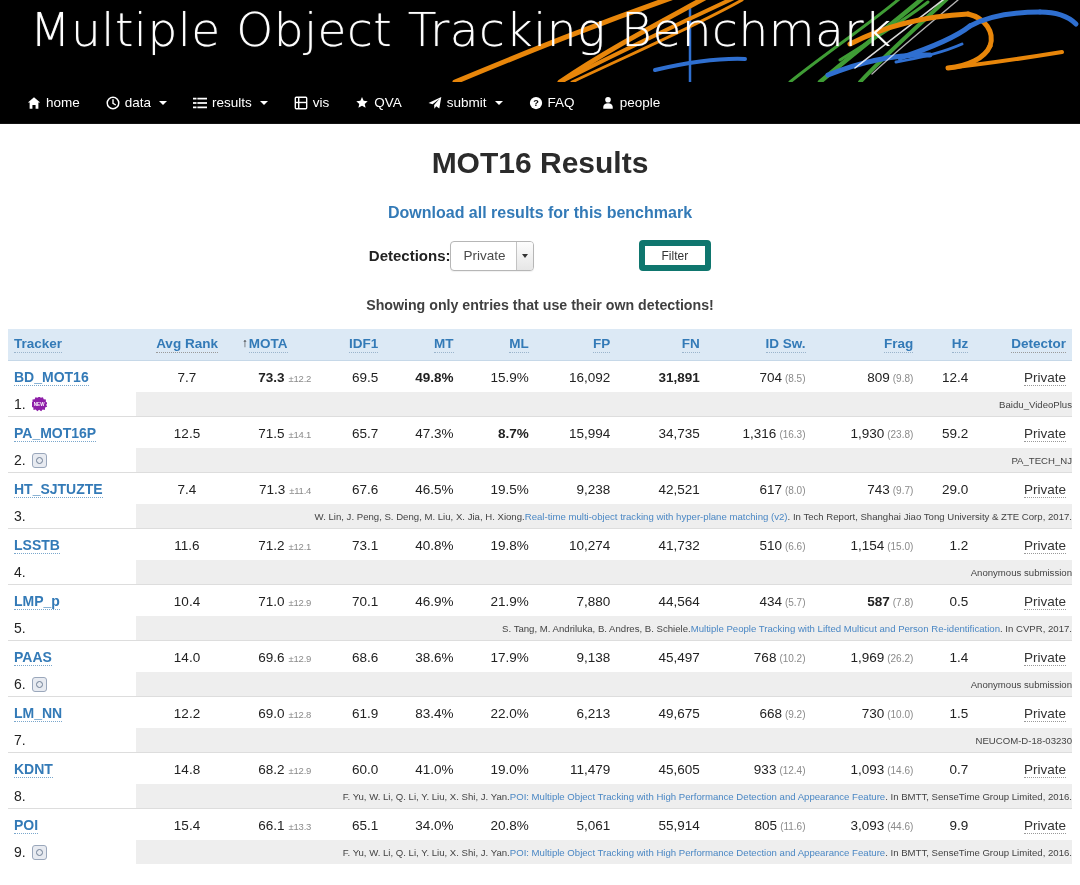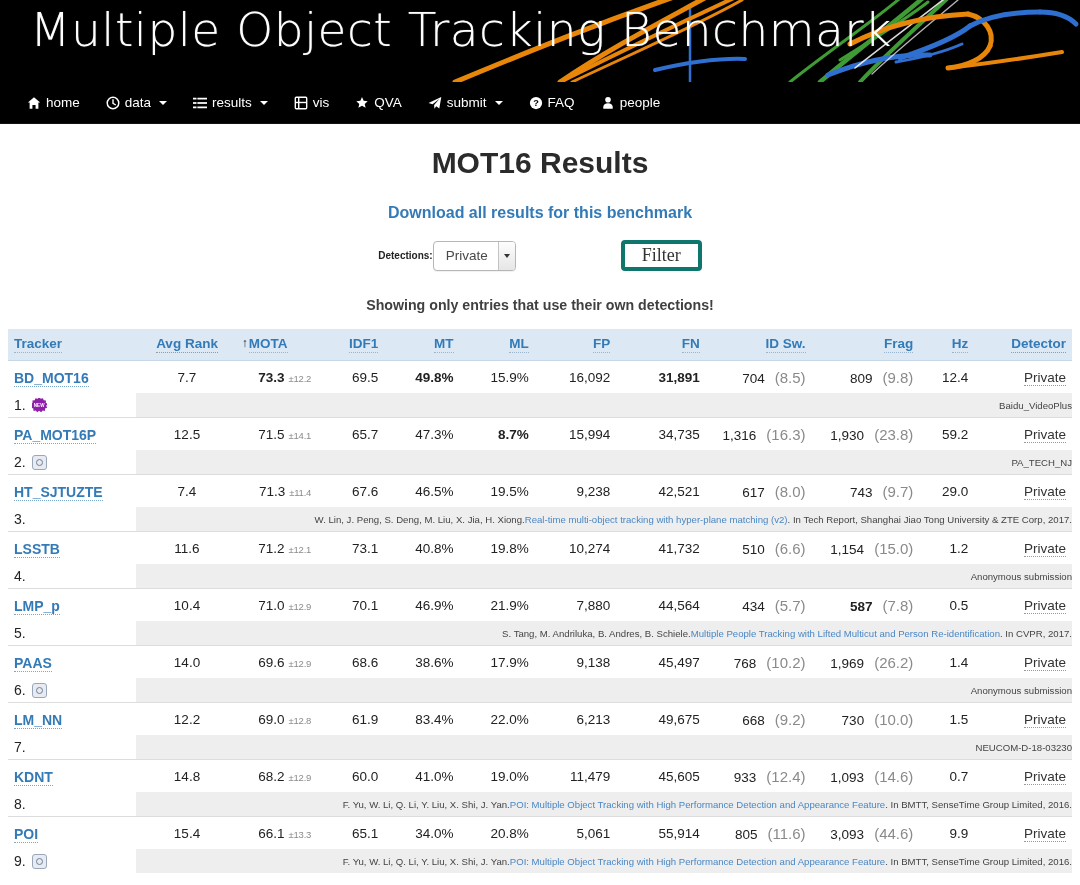--- a/index.html
+++ b/index.html
@@ -87,21 +87,21 @@
     font-size: 14.2px;
     color: #333333;
     margin-top: 12px;
   }
   .sort-hint a { color: #337ab7; text-decoration: none; }
 
   .filter-row {
     display: flex; align-items: center; justify-content: center;
     margin-top: 18px; gap: 0;
   }
-  .det-label { font-weight: bold; font-size: 10px; color: #222; }
+  .det-label { font-weight: bold; font-size: 15px; color: #222; }
   .select-wrap {
     position: relative;
     display: inline-flex; align-items: center;
     height: 30px;
     min-width: 82px;
     border: 1px solid #b6b6b6;
     border-radius: 4px;
     background: #ffffff;
     box-shadow: 0 1px 1px rgba(0,0,0,0.06);
     overflow: hidden;
@@ -121,27 +121,27 @@
     width: 0; height: 0;
     border-left: 3.5px solid transparent;
     border-right: 3.5px solid transparent;
     border-top: 4.5px solid #333;
     display: block;
   }
   .filter-btn {
     margin-left: 105px;
     height: 31px;
     padding: 0 17px;
-    border: 4px solid #0f766e;
+    border: 6px solid #0f766e;
     border-radius: 4px;
     background: #ffffff;
     color: #333333;
-    font-size: 18px;
+    font-size: 12px;
     cursor: pointer;
-    font-family: Liberation Serif, serif;
+    font-family: Liberation Sans, sans-serif;
   }
 
   .showing-note {
     text-align: center;
     font-weight: bold;
     font-size: 14.2px;
     color: #404040;
     margin-top: 26px;
   }
 
@@ -211,23 +211,23 @@
 
   .bold { font-weight: bold; }
   .err {
     font-size: 9.5px;
     color: #8a8a8a;
     margin-left: 4px;
     font-weight: normal;
     letter-spacing: -0.2px;
   }
   .paren {
-    font-size: 15px;
+    font-size: 10px;
     color: #8a8a8a;
-    margin-left: 10px;
+    margin-left: 3px;
     font-weight: normal;
   }
   .det-val {
     color: #333;
     border-bottom: 1px dotted #999;
     cursor: pointer;
   }
 
   
   tr.subrow td { padding: 0; border: 0; }

